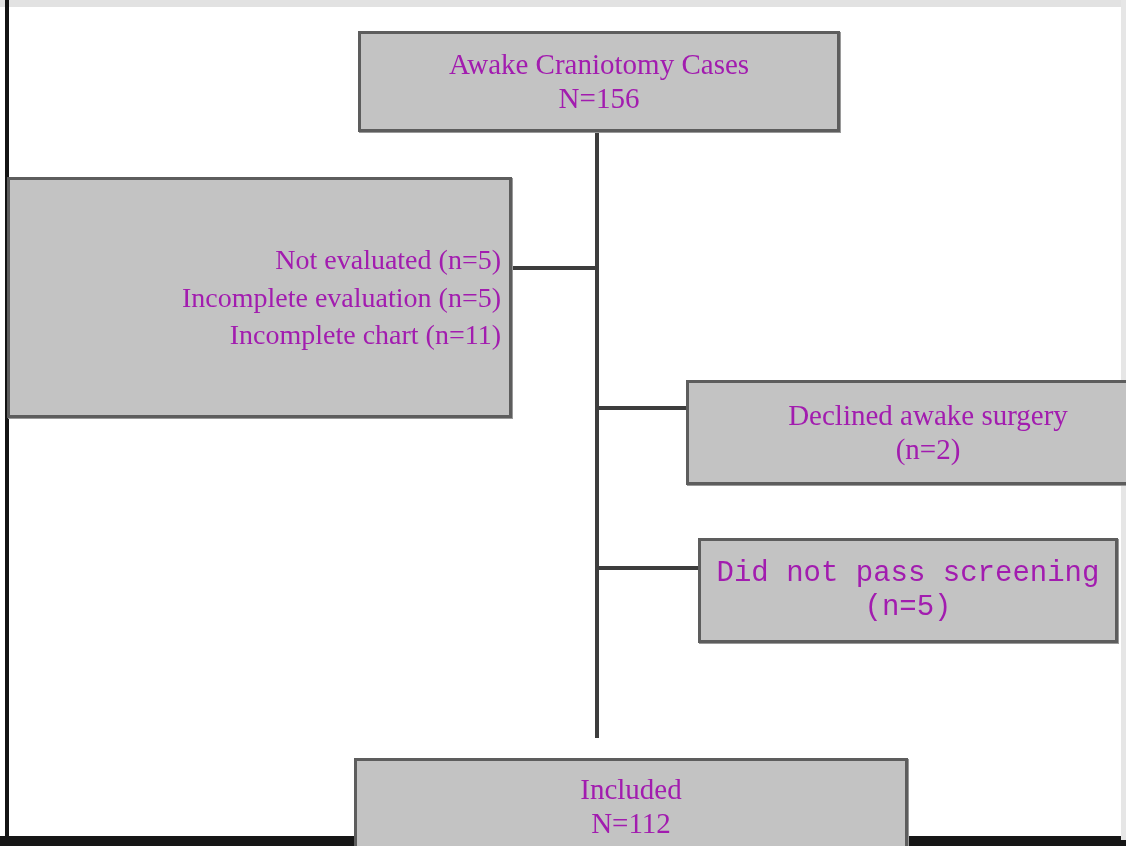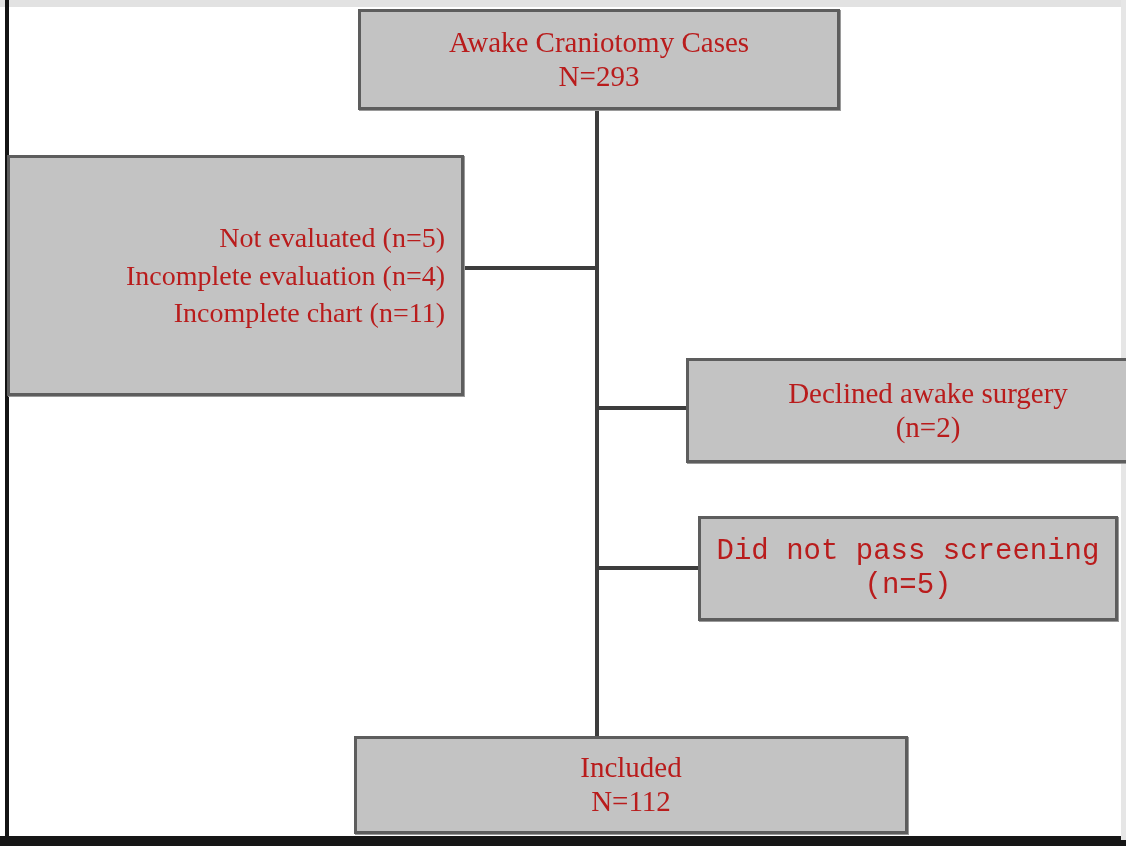--- a/index.html
+++ b/index.html
@@ -46,39 +46,40 @@
   .node {
     position: absolute;
     box-sizing: border-box;
     background: #c3c3c3;
     border: 3px solid #5d5d5d;
     box-shadow: 1px 1px 0 #9a9a9a;
     display: flex;
     flex-direction: column;
     align-items: center;
     justify-content: center;
-    color: #b91c1c;
+    color: #a21caf;
     font-size: 29px;
     line-height: 1.16;
     text-align: center;
     z-index: 3;
+    margin-top: 22px;
   }
   .node .line { display: block; white-space: nowrap; }
 
   #node-total      { left: 358px; top: 9px;   width: 482px; height: 101px; }
   #node-bottom     { left: 354px; top: 736px; width: 554px; height: 98px;  }
   #node-declined   { left: 686px; top: 358px; width: 484px; height: 105px; }
   #node-screening  { left: 698px; top: 516px; width: 420px; height: 105px; font-family: Liberation Mono, monospace; }
 
   
   #node-exclusions {
-    left: 7px; top: 155px; width: 457px; height: 241px;
+    left: 7px; top: 155px; width: 505px; height: 241px;
     align-items: flex-end;
     justify-content: center;
-    padding-right: 16px;
+    padding-right: 8px;
     font-size: 28px;
     line-height: 1.345;
   }
   #node-exclusions .line { text-align: right; }
 
   
   .conn {
     position: absolute;
     background: #3d3d3d;
     z-index: 1;
@@ -102,26 +103,26 @@
   <div class="frame-bottom"></div>
   <div class="frame-right"></div>
 
   <div class="conn" id="spine"></div>
   <div class="conn" id="conn-excl"></div>
   <div class="conn" id="conn-decl"></div>
   <div class="conn" id="conn-scrn"></div>
 
   <div class="node" id="node-total">
     <span class="line">Awake Craniotomy Cases</span>
-    <span class="line">N=293</span>
+    <span class="line">N=156</span>
   </div>
 
   <div class="node" id="node-exclusions">
     <span class="line">Not evaluated (n=5)</span>
-    <span class="line">Incomplete evaluation (n=4)</span>
+    <span class="line">Incomplete evaluation (n=5)</span>
     <span class="line">Incomplete chart (n=11)</span>
   </div>
 
   <div class="node" id="node-declined">
     <span class="line">Declined awake surgery</span>
     <span class="line">(n=2)</span>
   </div>
 
   <div class="node" id="node-screening">
     <span class="line">Did not pass screening</span>

